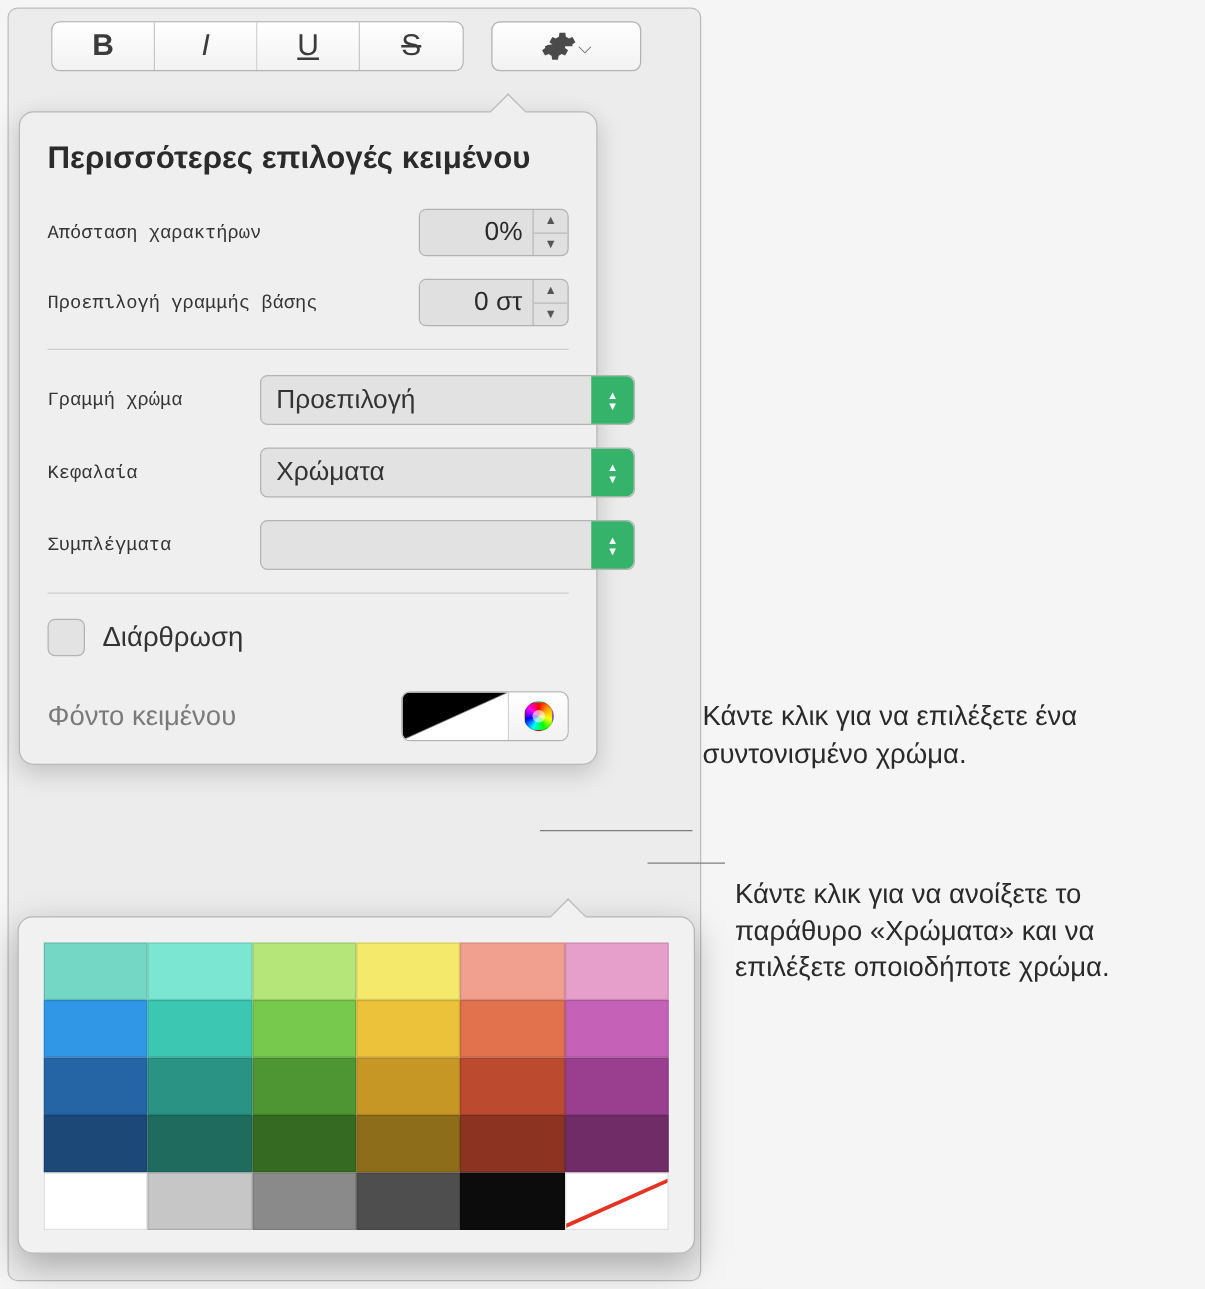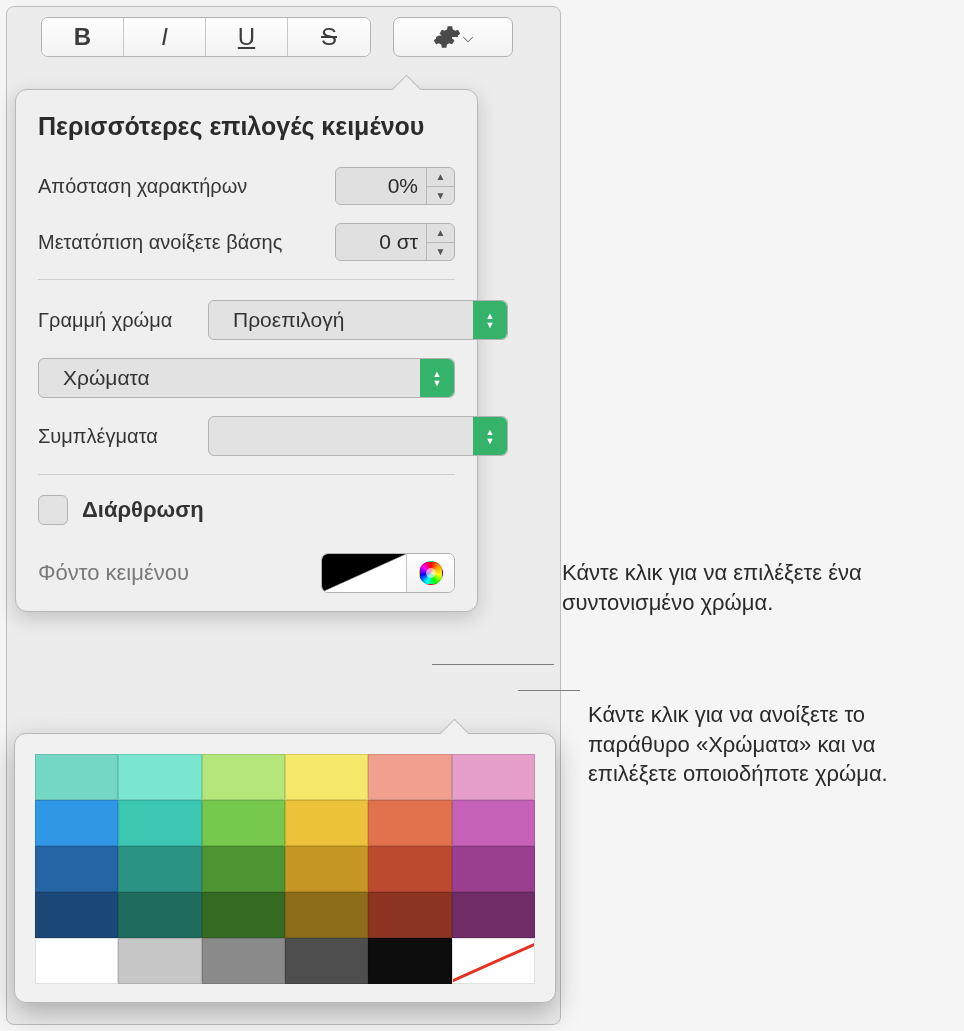--- a/index.html
+++ b/index.html
@@ -69,21 +69,21 @@
     border-left: 1px solid #b8b8b8;
     border-top: 1px solid #b8b8b8;
     transform: rotate(45deg);
   }
   .panel-title {
     font-size: 25px; font-weight: 700; color:#2b2b2b;
     margin-bottom: 26px;
   }
 
   .row { display: flex; align-items: center; margin-bottom: 18px; }
-  .row-label { font-size: 20px; color:#353535; flex: 1; }
+  .row-label { font-size: 15px; color:#353535; flex: 1; font-family: Liberation Mono, monospace; }
 
   .stepper {
     display: inline-flex; align-items: stretch;
     border: 1px solid #b2b2b2; border-radius: 6px; overflow: hidden;
     background:#e0e0e0; height:38px;
   }
   .stepper input {
     width: 90px; border:none; background:#e0e0e0;
     text-align: right; font-size: 21px; padding: 4px 8px; color:#2a2a2a;
   }
@@ -99,38 +99,38 @@
 
   .divider { height:1px; background:#cfcfcf; margin: 10px 0 20px 0; }
 
   .select {
     position: relative;
     min-width: 300px; height:40px;
     background:#e2e2e2;
     border:1px solid #b3b3b3;
     border-radius:6px;
     display:flex; align-items:center;
-    padding: 0 40px 0 24px;
+    padding: 0 40px 0 12px;
     font-size:21px; color:#333;
   }
   .select .caps {
     position:absolute; right:0; top:0; bottom:0; width:34px;
     background:#35b36a;
     border-radius: 0 6px 6px 0;
     display:flex; flex-direction:column; align-items:center; justify-content:center;
     gap:1px;
   }
   .select .caps span { color:#fff; font-size:9px; line-height:8px; }
 
   .chk-row { display:flex; align-items:center; gap:14px; margin-bottom:16px; }
   .chk {
     width:30px; height:30px; border:1px solid #b3b3b3; border-radius:6px;
     background:#e3e3e3;
   }
-  .chk-label { font-size:22px; color:#333;font-weight:bold; }
+  .chk-label { font-size:22px; color:#333; }
 
   .bg-row { display:flex; align-items:center; margin-top: 28px; }
   .bg-label { font-size:22px; color:#7a7a7a; flex:1; }
   .bg-ctrl {
     display:inline-flex; border:1px solid #b3b3b3; border-radius:7px;
     overflow:hidden; height:40px; background:#fff;
   }
   .swatch-btn {
     width:84px; position:relative; background:#fff;
   }
@@ -224,21 +224,21 @@
       <div class="stepper">
         <input value="0%" style="">
         <div class="arrows">
             <span>▲</span>
             <span>▼</span>
           </div>
       </div>
     </div>
 
     <div class="row">
-      <div class="row-label">Μετατόπιση ανοίξετε βάσης</div>
+      <div class="row-label">Προεπιλογή γραμμής βάσης</div>
       <div class="stepper">
         <input value="0 στ" style="">
         <div class="arrows">
             <span>▲</span>
             <span>▼</span>
           </div>
       </div>
     </div>
 
     <div class="divider"></div>
@@ -248,20 +248,21 @@
       <div class="select" style="flex:1">
         <span>Προεπιλογή</span>
         <div class="caps">
             <span>▲</span>
             <span>▼</span>
           </div>
       </div>
     </div>
 
     <div class="row">
+      <div class="row-label" style="flex:0 0 170px">Κεφαλαία</div>
       <div class="select" style="flex:1">
         <span>Χρώματα</span>
         <div class="caps">
             <span>▲</span>
             <span>▼</span>
           </div>
       </div>
     </div>
 
     <div class="row">

